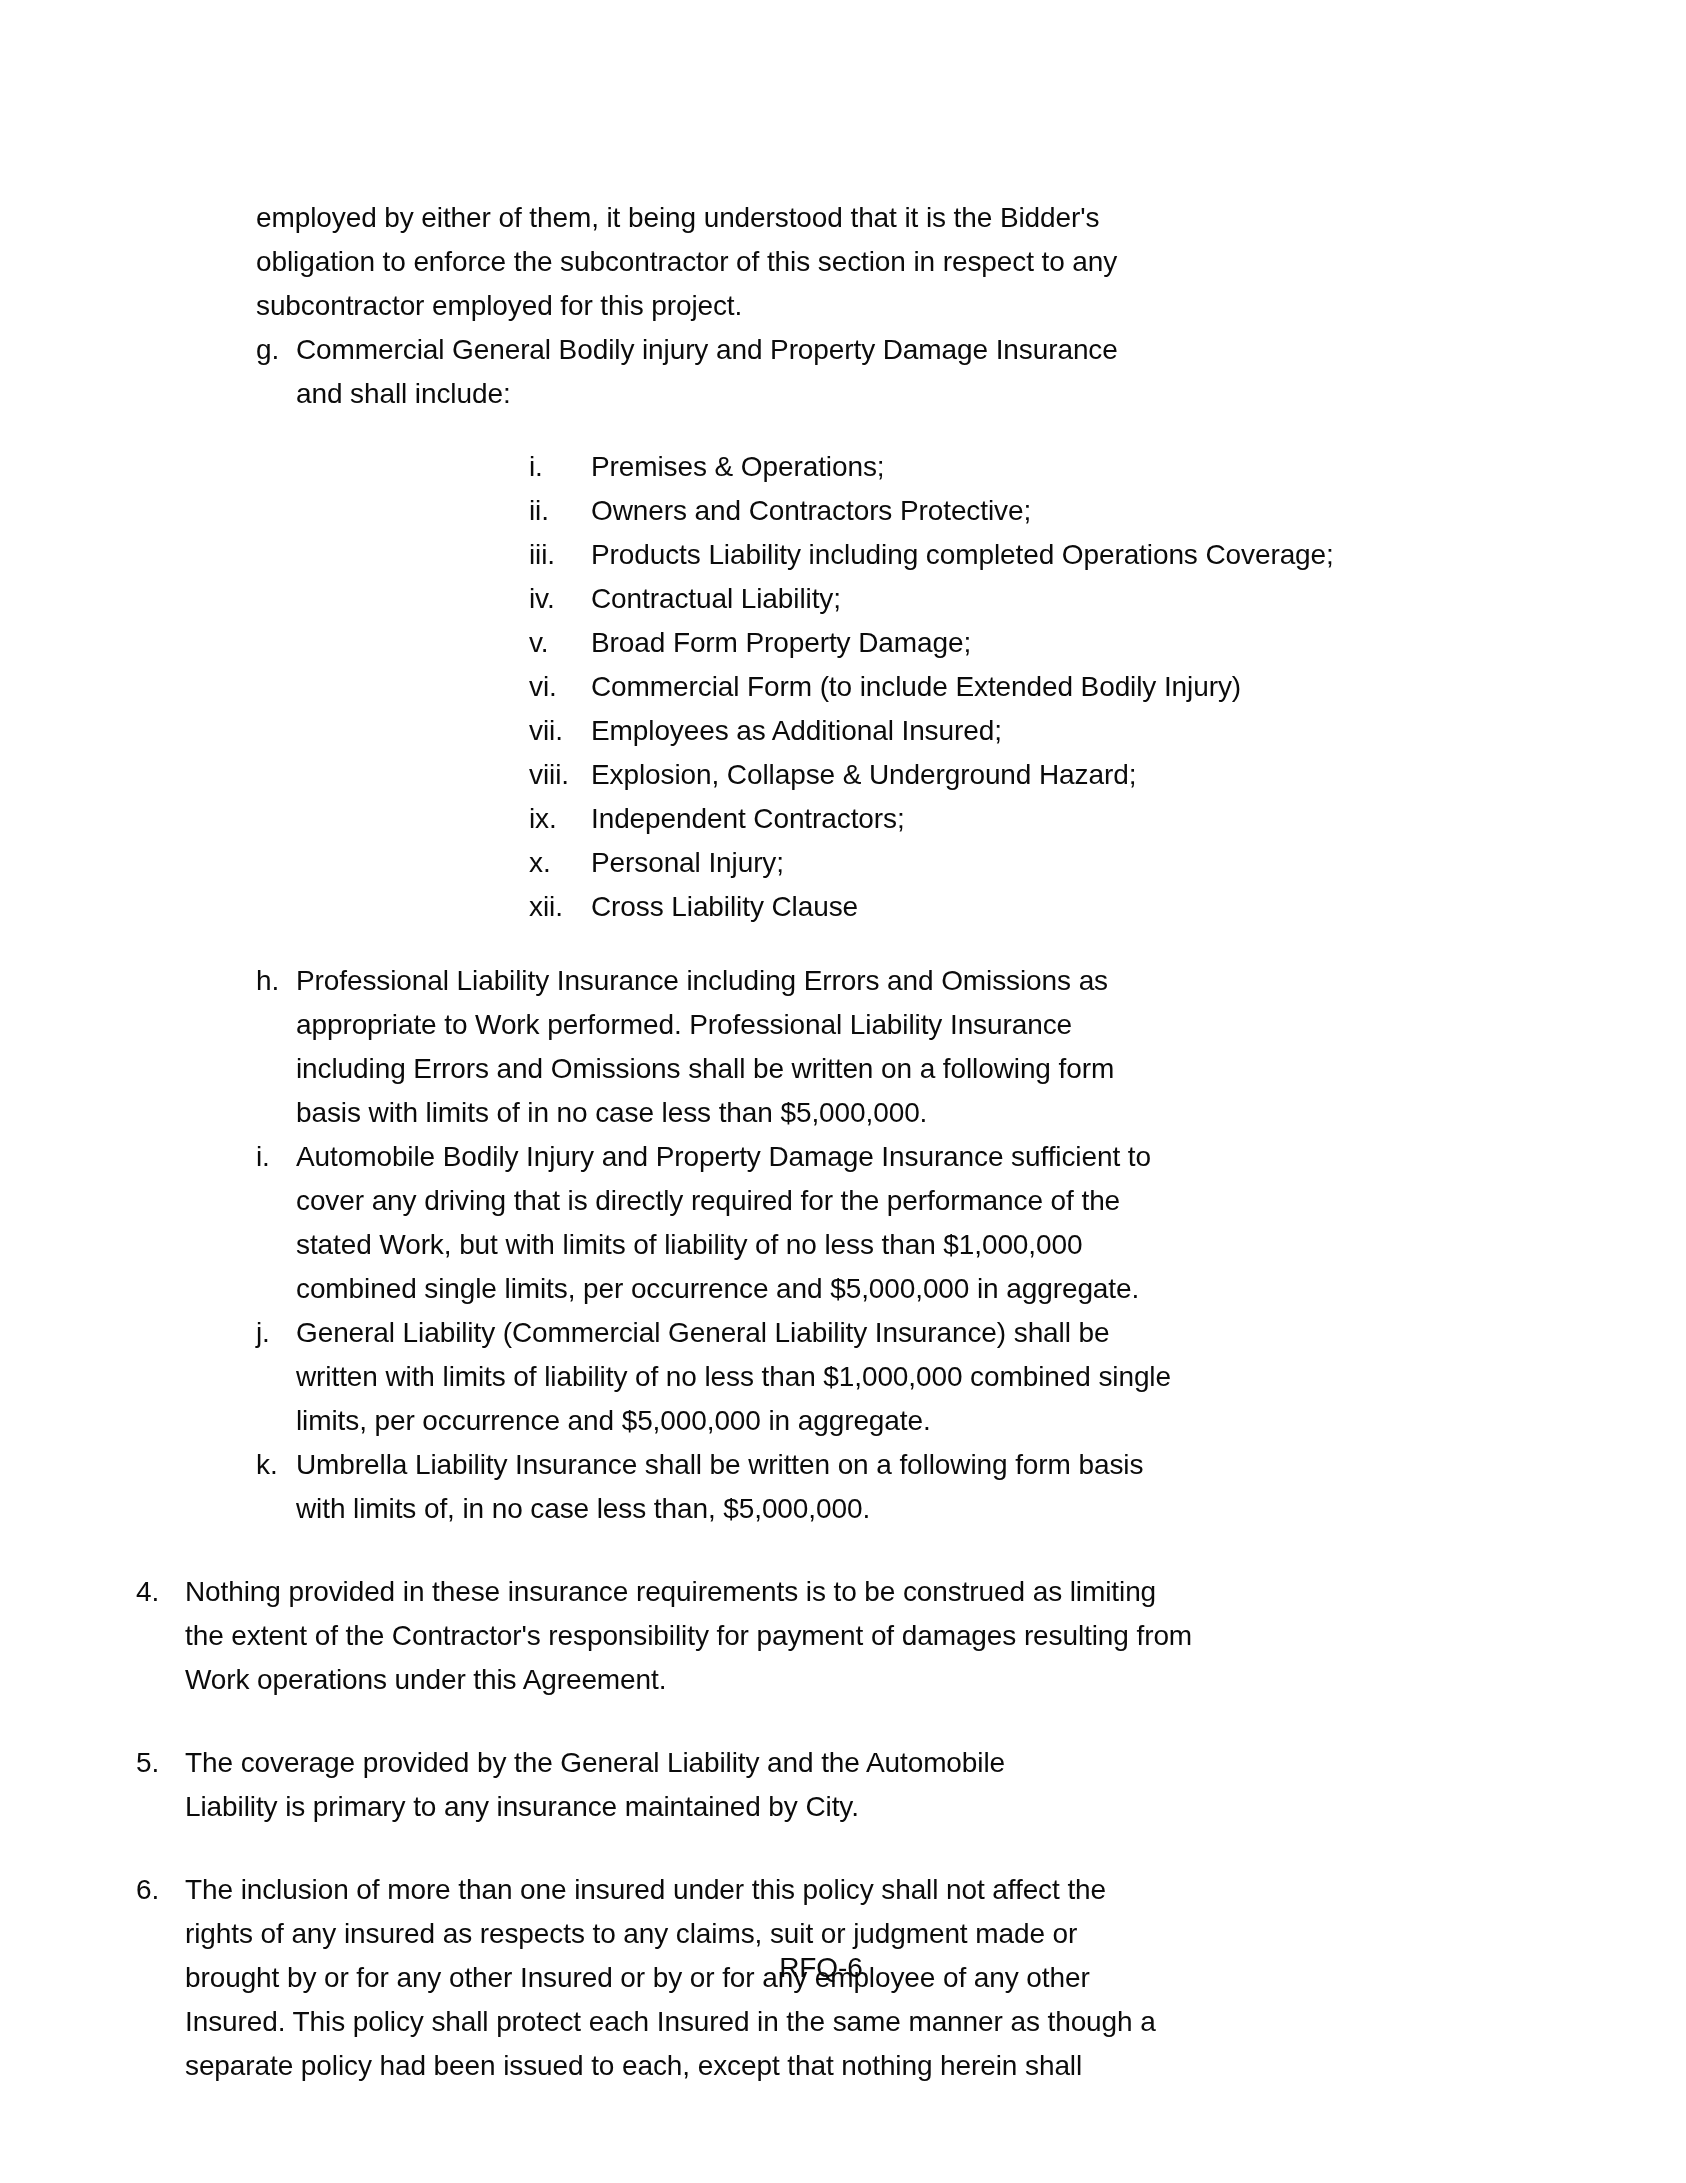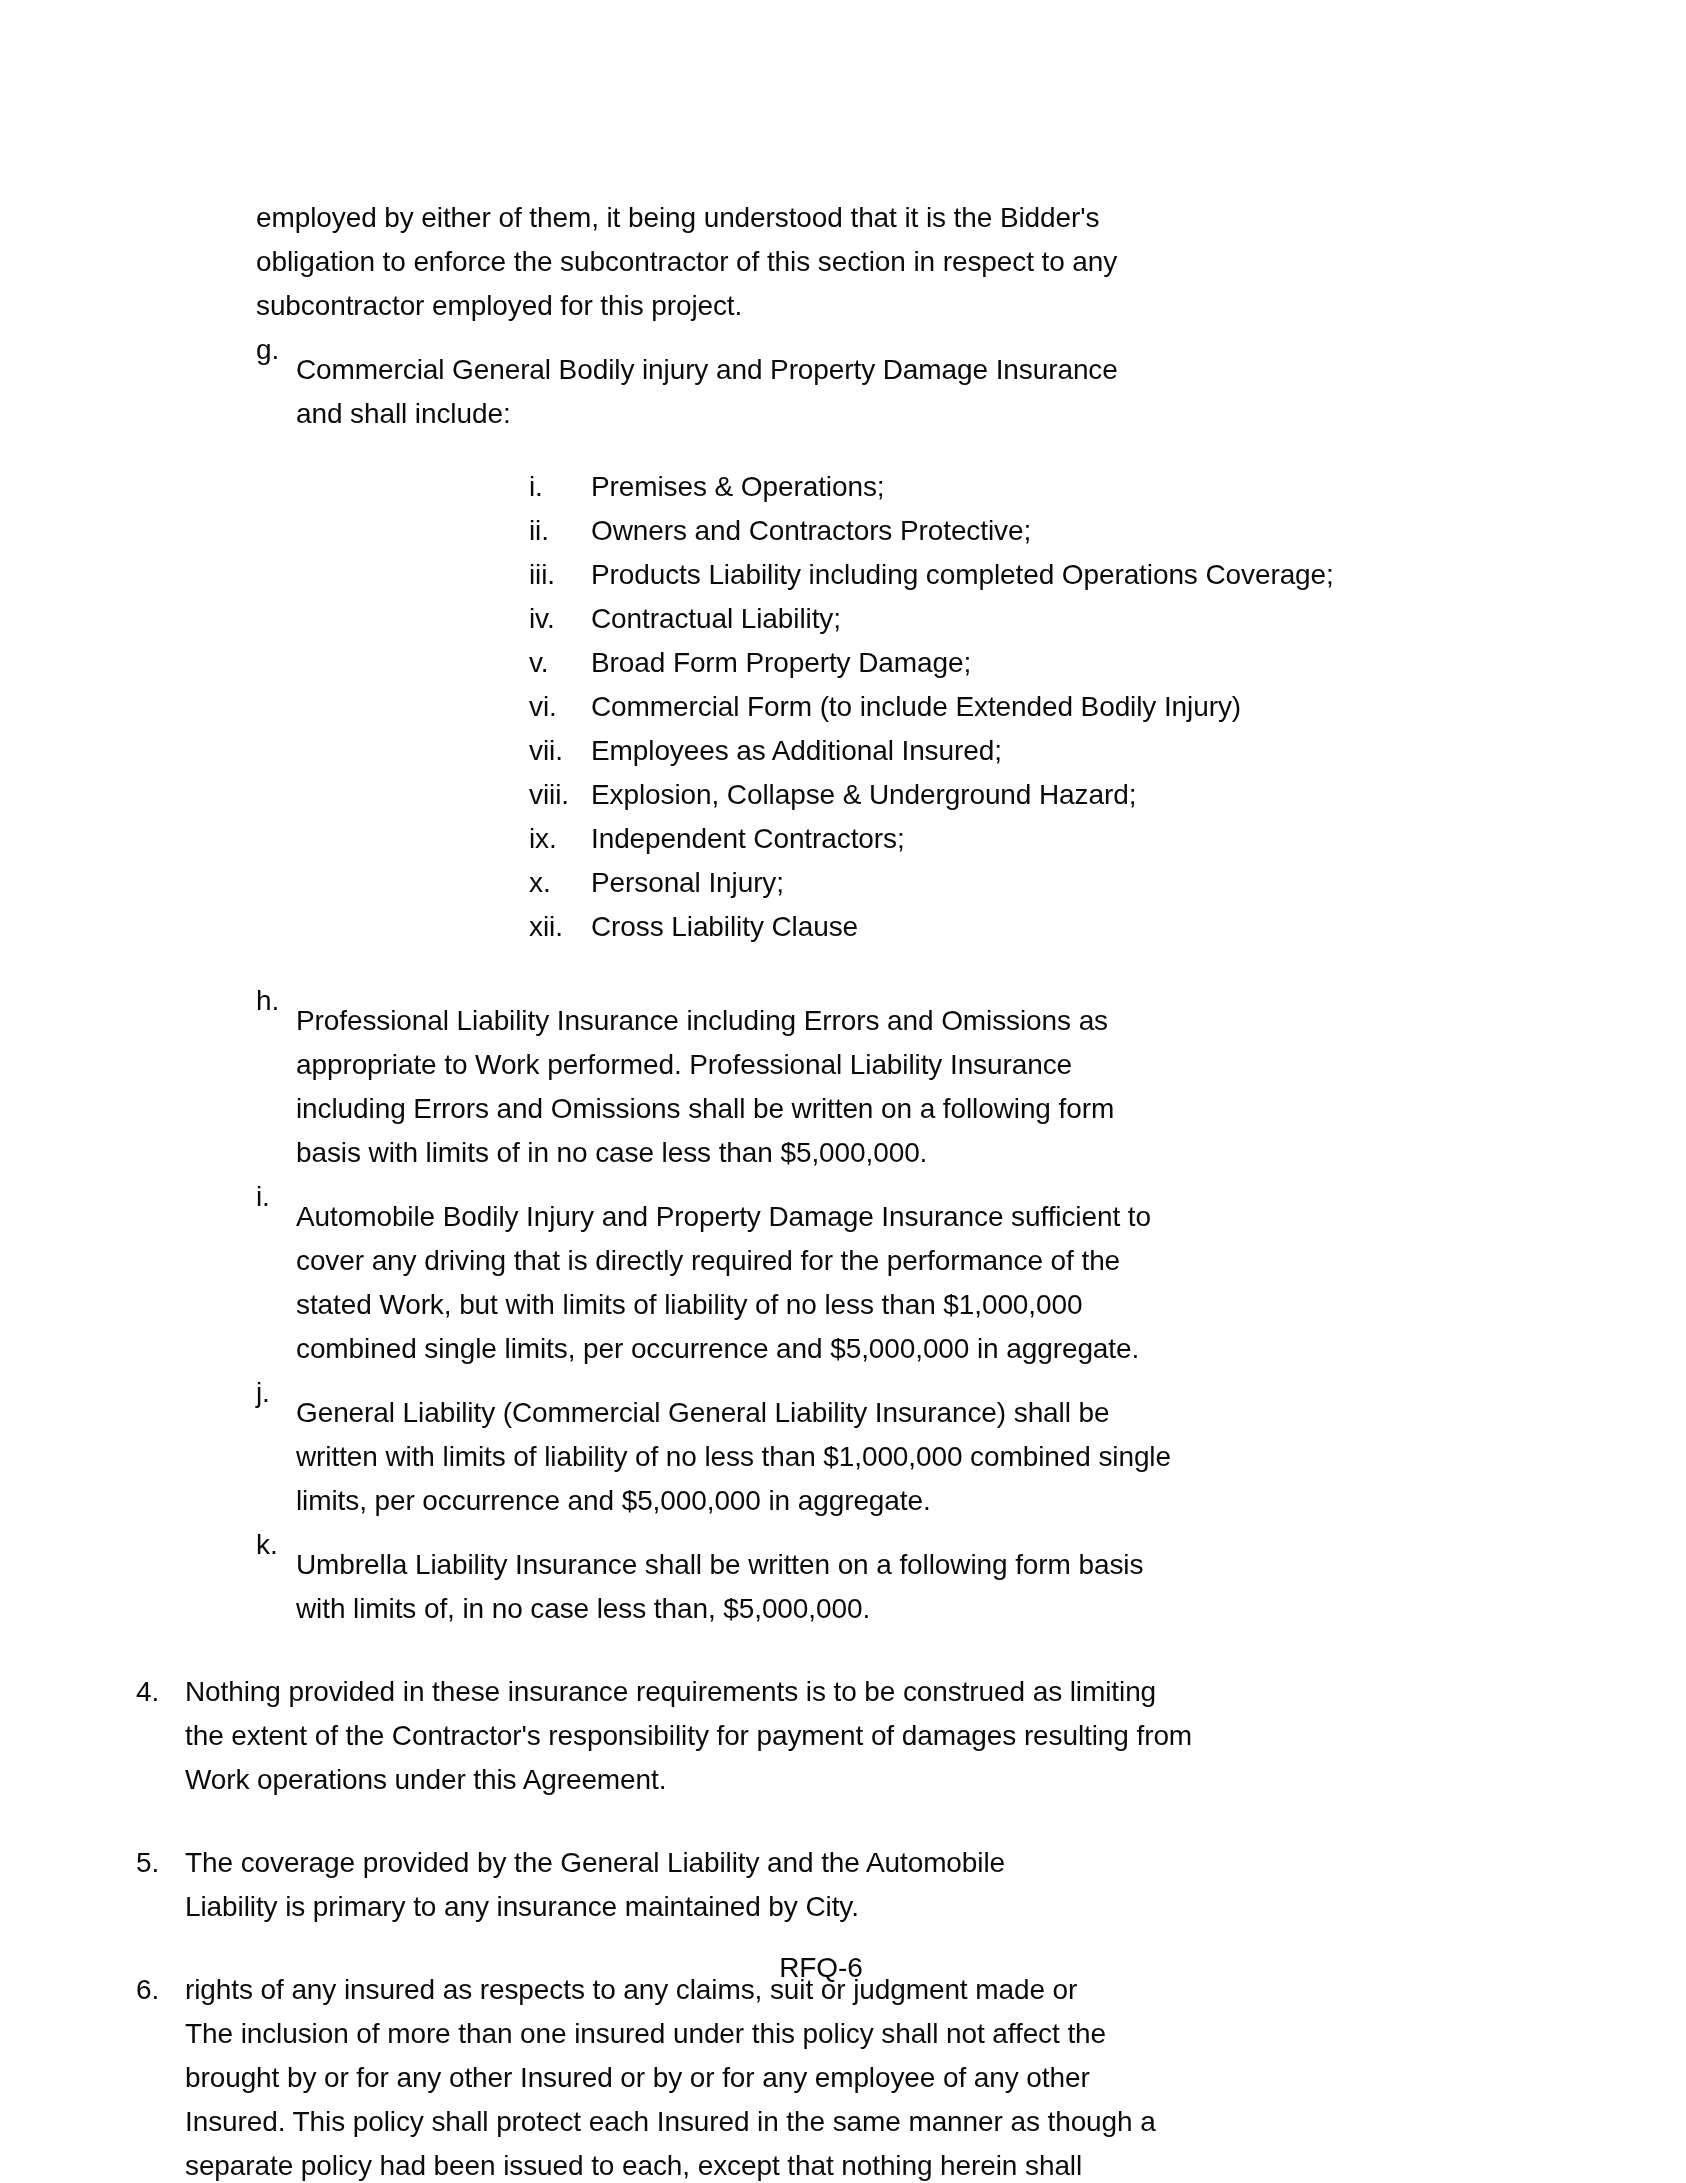--- a/index.html
+++ b/index.html
@@ -43,21 +43,20 @@
     display: flex;
     align-items: flex-start;
   }
   .lvl-letter .marker {
     width: 40px;
     flex: 0 0 40px;
     text-align: left;
   }
   .lvl-letter .body {
     flex: 1 1 auto;
-    margin-top: 20px;
   }
 
   
   .roman-list {
     margin-top: 28.6px;
     margin-bottom: 30px;
     padding-left: 312px;
   }
   .roman-list .row {
     display: flex;
@@ -246,22 +245,22 @@
         <div class="ln marker">5.</div>
         <div class="body">
           <div class="ln">The coverage provided by the General Liability and the Automobile</div>
           <div class="ln">Liability is primary to any insurance maintained by City.</div>
         </div>
       </div>
 
       <div class="num-item">
         <div class="ln marker">6.</div>
         <div class="body">
+          <div class="ln">The inclusion of more than one insured under this policy shall not affect the</div>
           <div class="ln">rights of any insured as respects to any claims, suit or judgment made or</div>
-          <div class="ln">The inclusion of more than one insured under this policy shall not affect the</div>
           <div class="ln">brought by or for any other Insured or by or for any employee of any other</div>
           <div class="ln">Insured. This policy shall protect each Insured in the same manner as though a</div>
           <div class="ln">separate policy had been issued to each, except that nothing herein shall</div>
         </div>
       </div>
 
     </div>
 
   </div>
 

